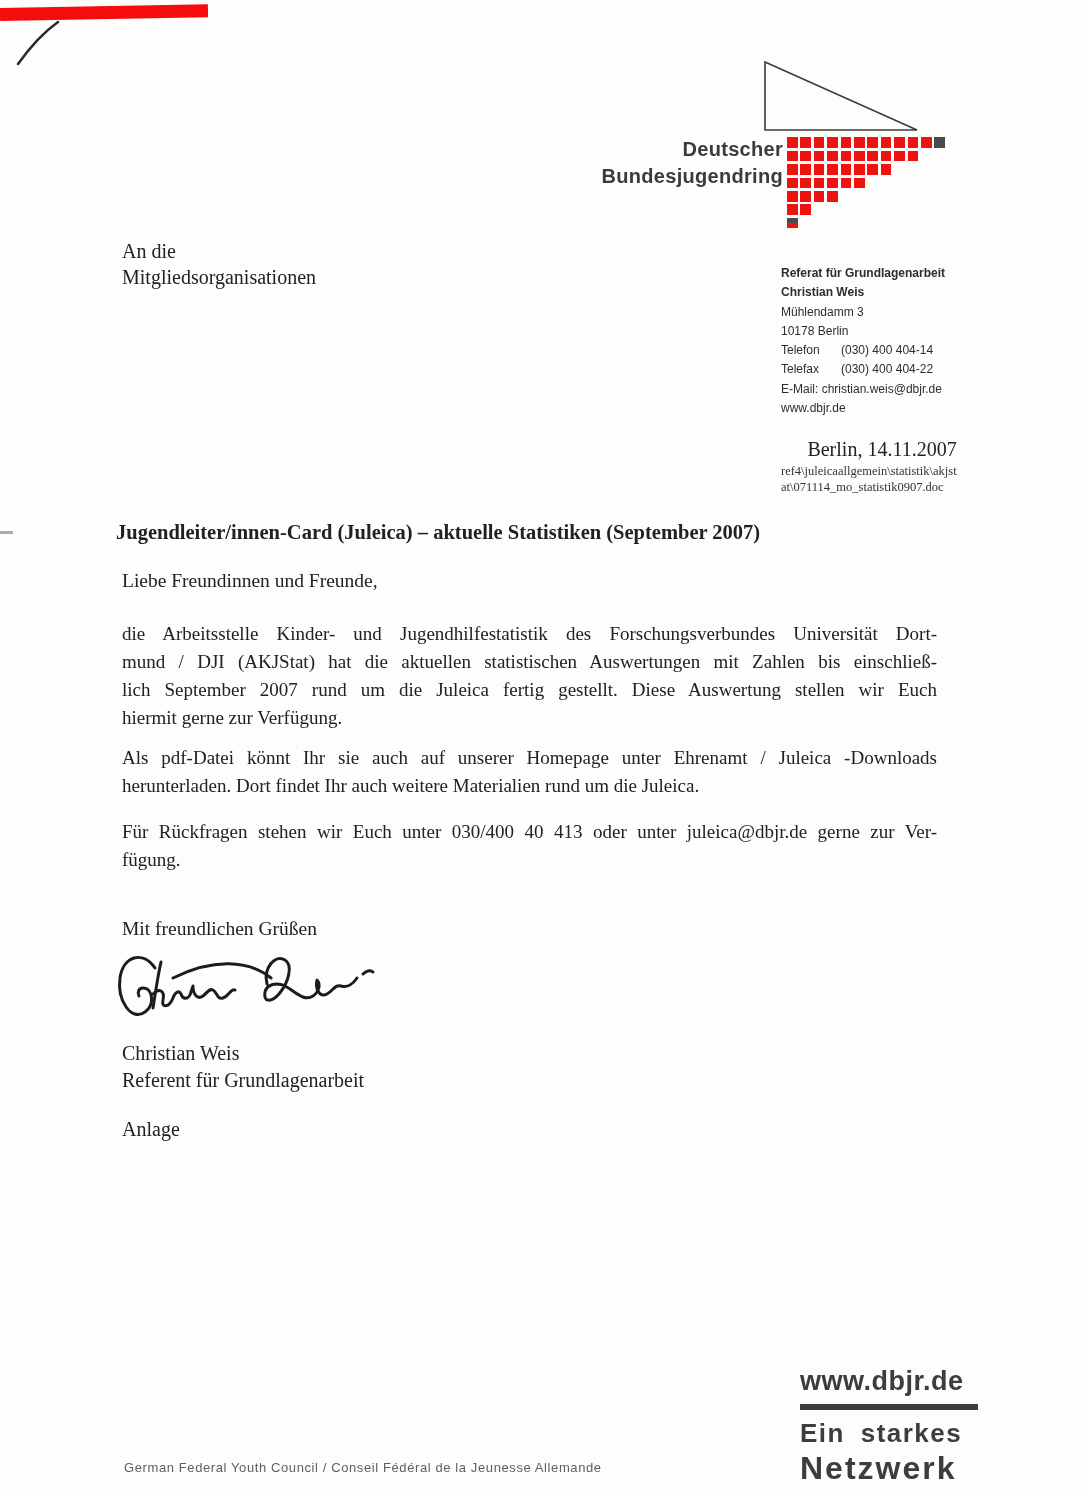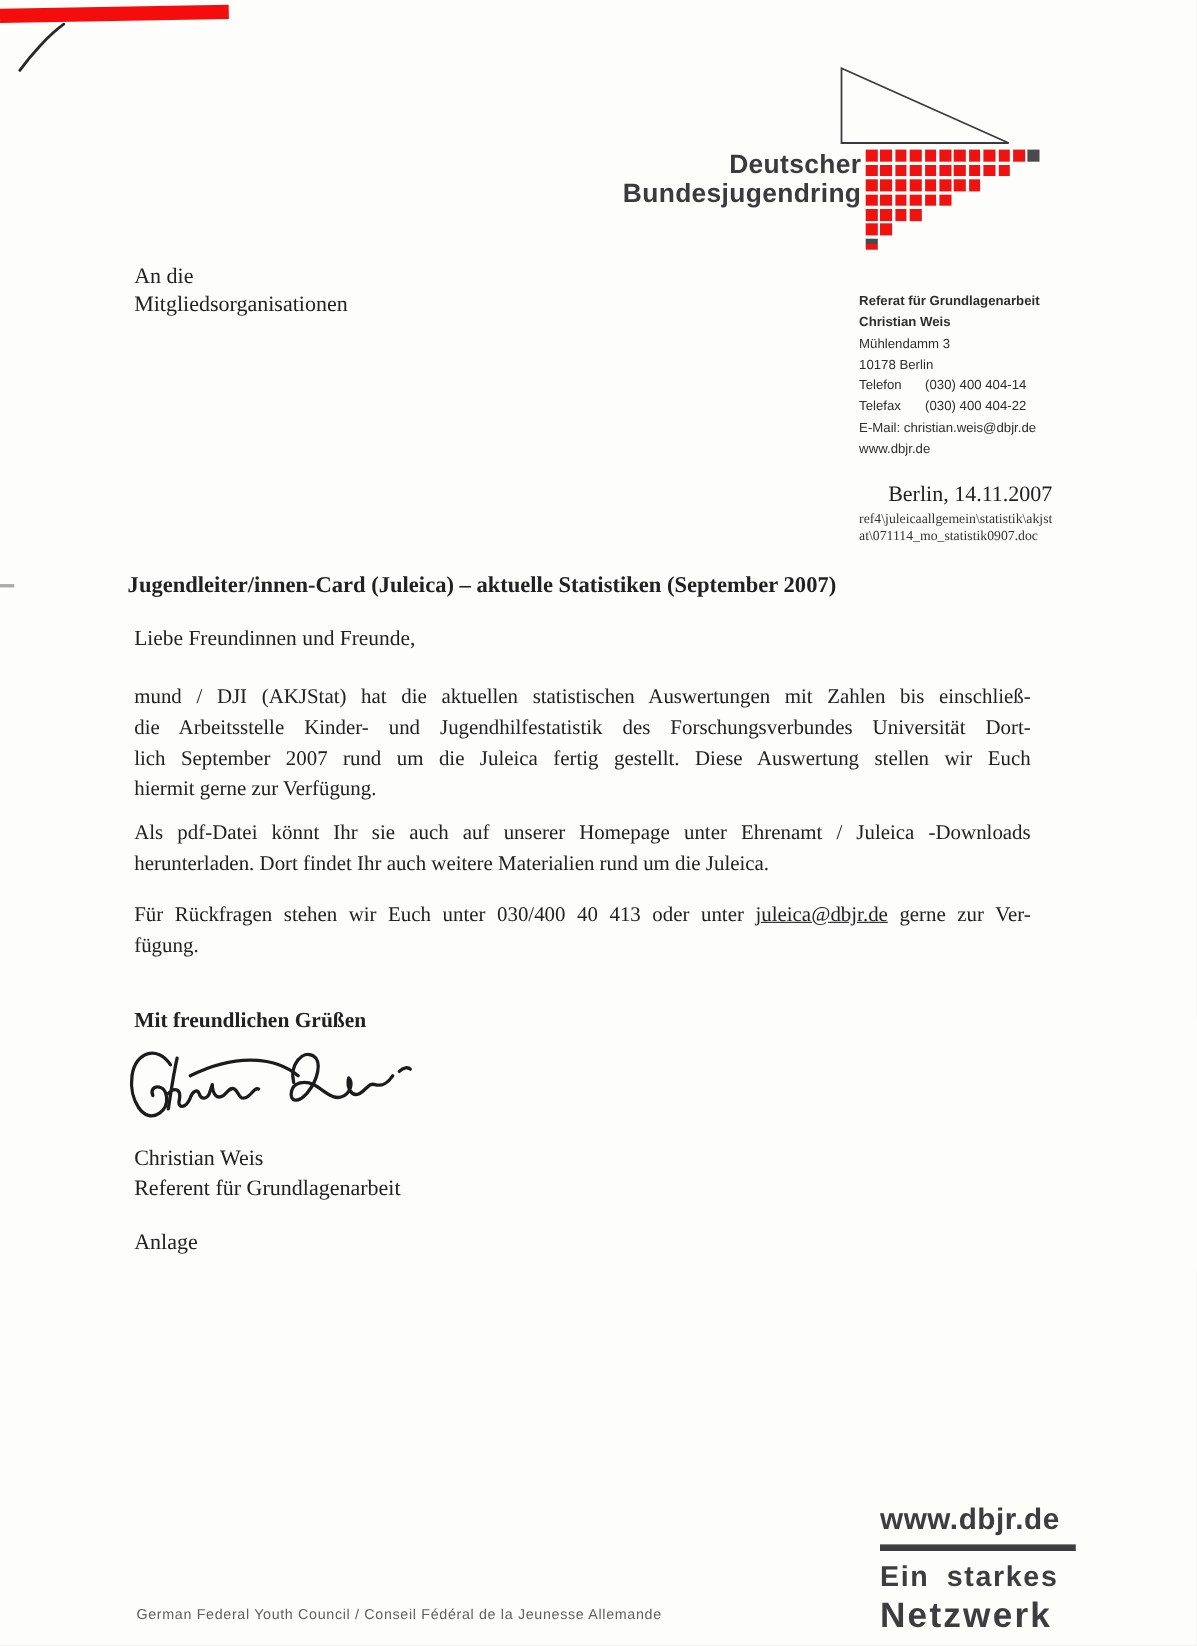--- a/index.html
+++ b/index.html
@@ -26,21 +26,21 @@
   .fold-mark {
     position: absolute; left: 0; top: 531px;
     width: 13px; height: 3px; background: #aaa;
   }
 
   
   .logo-triangle { position: absolute; left: 760px; top: 56px; }
   .logo-text {
     position: absolute; right: 305px; top: 136px;
     font-family: "Liberation Sans", sans-serif;
-    font-weight: bold; font-size: 24px; line-height: 27px;
+    font-weight: bold; font-size: 20px; line-height: 27px;
     color: #3b3b3d; text-align: right; letter-spacing: 0.3px;
     white-space: nowrap;
   }
   .logo-squares { position: absolute; left: 787px; top: 134px; white-space: nowrap; }
   .sq-row { height: 13.4px; }
   .sq { display: inline-block; width: 10.6px; height: 10.6px; margin-right: 2.8px; }
   .sq-red   { background: var(--logo-red, #ee1310); }
   .sq-dark  { background: var(--logo-dark, #4a4a4a); }
   .sq-mixed { background: linear-gradient(180deg, var(--logo-dark,#4a4a4a) 0 45%, var(--logo-red,#ee1310) 45% 100%); }
 
@@ -68,23 +68,23 @@
   
   .subject {
     position: absolute; left: 116px; top: 521px;
     font-weight: bold; font-size: 20.5px; white-space: nowrap;
   }
   .salutation { position: absolute; left: 122px; top: 570px; font-size: 19.5px; }
   .para { position: absolute; left: 122px; width: 815px; font-size: 19px; line-height: 28px; }
   .para .line { text-align: justify; text-align-last: justify; }
   .para .line.last { text-align: justify; text-align-last: left; }
   .p1 { top: 620px; } .p2 { top: 744px; } .p3 { top: 818px; }
-  .email-link { text-decoration: underline; }
-
-  .closing { position: absolute; left: 122px; top: 918px; font-size: 19.5px; font-weight: bold; }
+  .email-link { }
+
+  .closing { position: absolute; left: 122px; top: 918px; font-size: 19.5px; }
   .signature-svg { position: absolute; left: 115px; top: 948px; }
   .signer {
     position: absolute; left: 122px; top: 1040px;
     font-size: 20px; line-height: 27px;
   }
   .enclosure { position: absolute; left: 122px; top: 1118px; font-size: 20px; }
 
   
   .network {
     position: absolute; left: 800px; top: 1366px;
@@ -152,22 +152,22 @@
     <div class="ref">
       <div>ref4\juleicaallgemein\statistik\akjst</div>
       <div>at\071114_mo_statistik0907.doc</div>
     </div>
   </div>
 
   <div class="subject">Jugendleiter/innen-Card (Juleica) – aktuelle Statistiken (September 2007)</div>
   <div class="salutation">Liebe Freundinnen und Freunde,</div>
 
   <div class="para p1">
+    <div class="line">die Arbeitsstelle Kinder- und Jugendhilfestatistik des Forschungsverbundes Universität Dort-</div>
     <div class="line">mund / DJI (AKJStat) hat die aktuellen statistischen Auswertungen mit Zahlen bis einschließ-</div>
-    <div class="line">die Arbeitsstelle Kinder- und Jugendhilfestatistik des Forschungsverbundes Universität Dort-</div>
     <div class="line">lich September 2007 rund um die Juleica fertig gestellt. Diese Auswertung stellen wir Euch</div>
     <div class="line last">hiermit gerne zur Verfügung.</div>
   </div>
   <div class="para p2">
     <div class="line">Als pdf-Datei könnt Ihr sie auch auf unserer Homepage unter Ehrenamt / Juleica -Downloads</div>
     <div class="line last">herunterladen. Dort findet Ihr auch weitere Materialien rund um die Juleica.</div>
   </div>
   <div class="para p3">
     <div class="line"><span>Für Rückfragen stehen wir Euch unter 030/400 40 413 oder unter </span><span class="email-link">juleica@dbjr.de</span><span> gerne zur Ver-</span></div>
     <div class="line last">fügung.</div>

